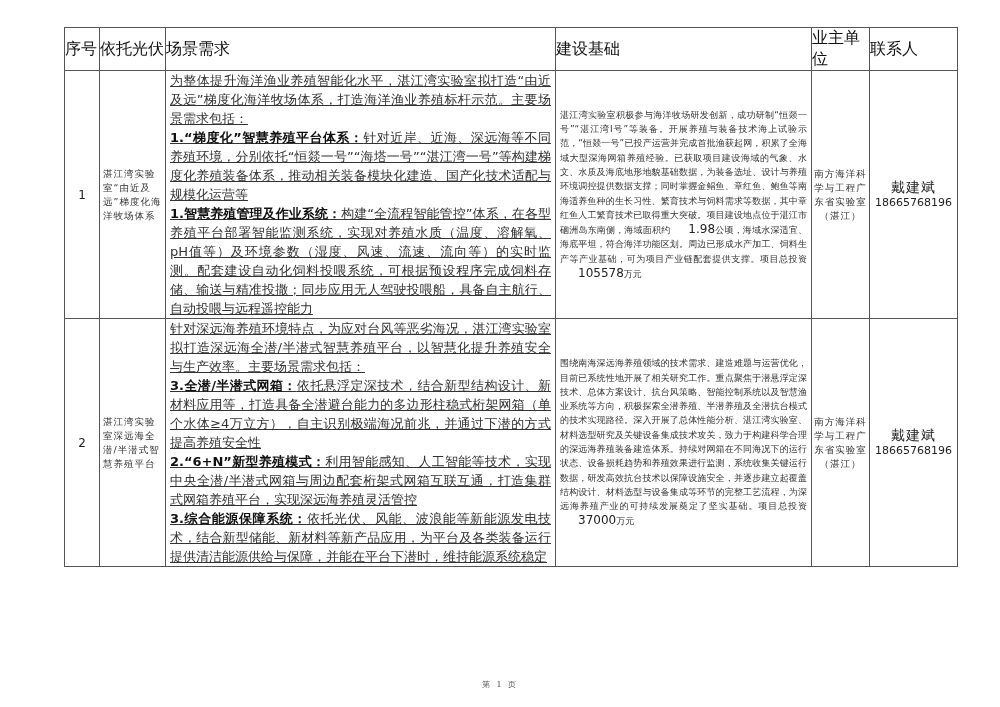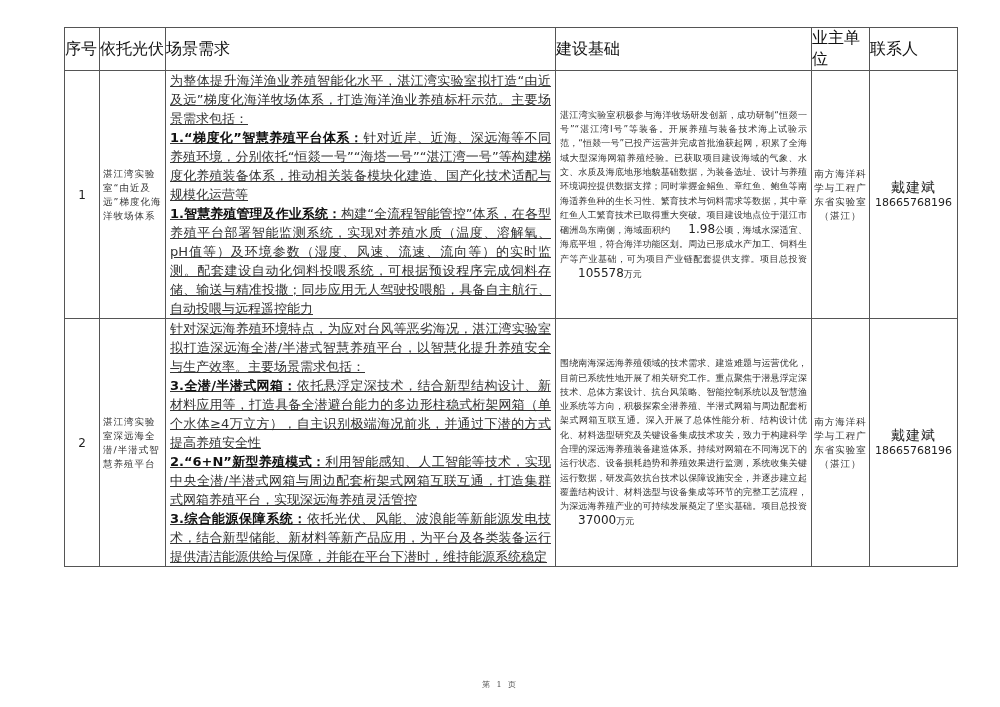--- a/index.html
+++ b/index.html
@@ -62,21 +62,21 @@
 
   <tr class="row2">
     <td class="num">2</td>
     <td class="name">湛江湾实验室深远海全潜/半潜式智慧养殖平台</td>
     <td class="req">
       <p>针对深远海养殖环境特点，为应对台风等恶劣海况，湛江湾实验室拟打造深远海全潜/半潜式智慧养殖平台，以智慧化提升养殖安全与生产效率。主要场景需求包括：</p>
       <p><b>3.全潜/半潜式网箱：</b><span>依托悬浮定深技术，结合新型结构设计、新材料应用等，打造具备全潜避台能力的多边形柱稳式桁架网箱（单个水体≥4万立方），自主识别极端海况前兆，并通过下潜的方式提高养殖安全性</span></p>
       <p><b>2.“6+N”新型养殖模式：</b><span>利用智能感知、人工智能等技术，实现中央全潜/半潜式网箱与周边配套桁架式网箱互联互通，打造集群式网箱养殖平台，实现深远海养殖灵活管控</span></p>
       <p><b>3.综合能源保障系统：</b><span>依托光伏、风能、波浪能等新能源发电技术，结合新型储能、新材料等新产品应用，为平台及各类装备运行提供清洁能源供给与保障，并能在平台下潜时，维持能源系统稳定</span></p>
     </td>
-    <td class="base"><span>围绕南海深远海养殖领域的技术需求、建造难题与运营优化，目前已系统性地开展了相关研究工作。重点聚焦于潜悬浮定深技术、总体方案设计、抗台风策略、智能控制系统以及智慧渔业系统等方向，积极探索全潜养殖、半潜式网箱与周边配套桁架式网箱互联互通。深入开展了总体性能分析、结构设计优化、材料选型研究及关键设备集成技术攻关，致力于构建科学合理的深远海养殖装备建造体系。持续对网箱在不同海况下的运行状态、设备损耗趋势和养殖效果进行监测，系统收集关键运行数据，研发高效抗台技术以保障设施安全，并逐步建立起覆盖结构设计、材料选型与设备集成等环节的完整工艺流程，为深远海养殖产业的可持续发展奠定了坚实基础。项目总投资</span><span class="n">37000</span><span>万元</span></td>
+    <td class="base"><span>围绕南海深远海养殖领域的技术需求、建造难题与运营优化，目前已系统性地开展了相关研究工作。重点聚焦于潜悬浮定深技术、总体方案设计、抗台风策略、智能控制系统以及智慧渔业系统等方向，积极探索全潜养殖、半潜养殖及全潜抗台模式的技术实现路径。深入开展了总体性能分析、湛江湾实验室、材料选型研究及关键设备集成技术攻关，致力于构建科学合理的深远海养殖装备建造体系。持续对网箱在不同海况下的运行状态、设备损耗趋势和养殖效果进行监测，系统收集关键运行数据，研发高效抗台技术以保障设施安全，并逐步建立起覆盖结构设计、材料选型与设备集成等环节的完整工艺流程，为深远海养殖产业的可持续发展奠定了坚实基础。项目总投资</span><span class="n">37000</span><span>万元</span></td>
     <td class="owner">南方海洋科学与工程广东省实验室（湛江）</td>
     <td class="contact">
       <div class="cname">戴建斌</div>
       <div>18665768196</div>
     </td>
   </tr>
 </tbody>
   </table>
 
 <div class="footer">第 1 页</div>

